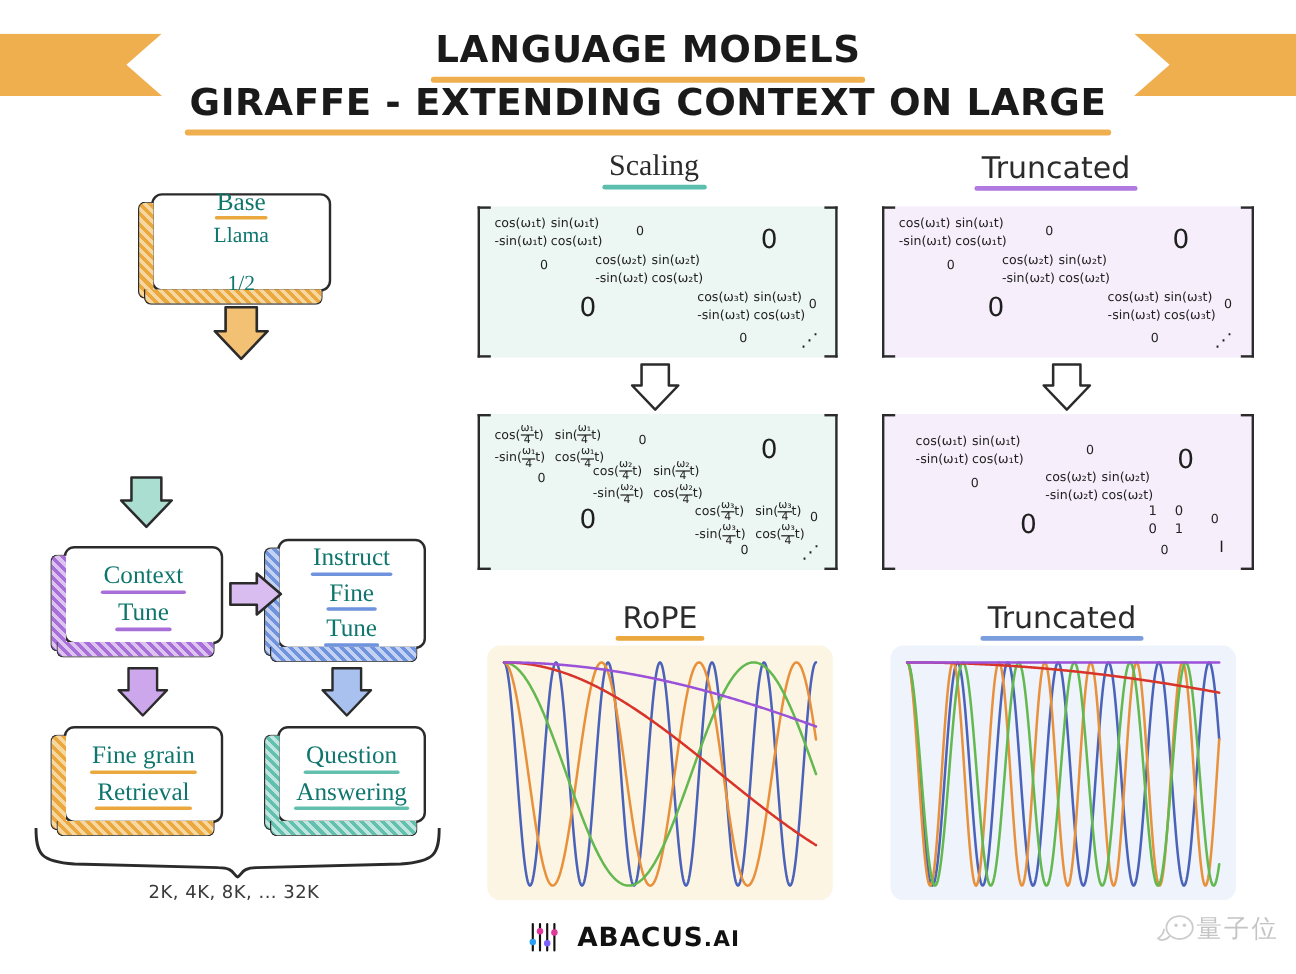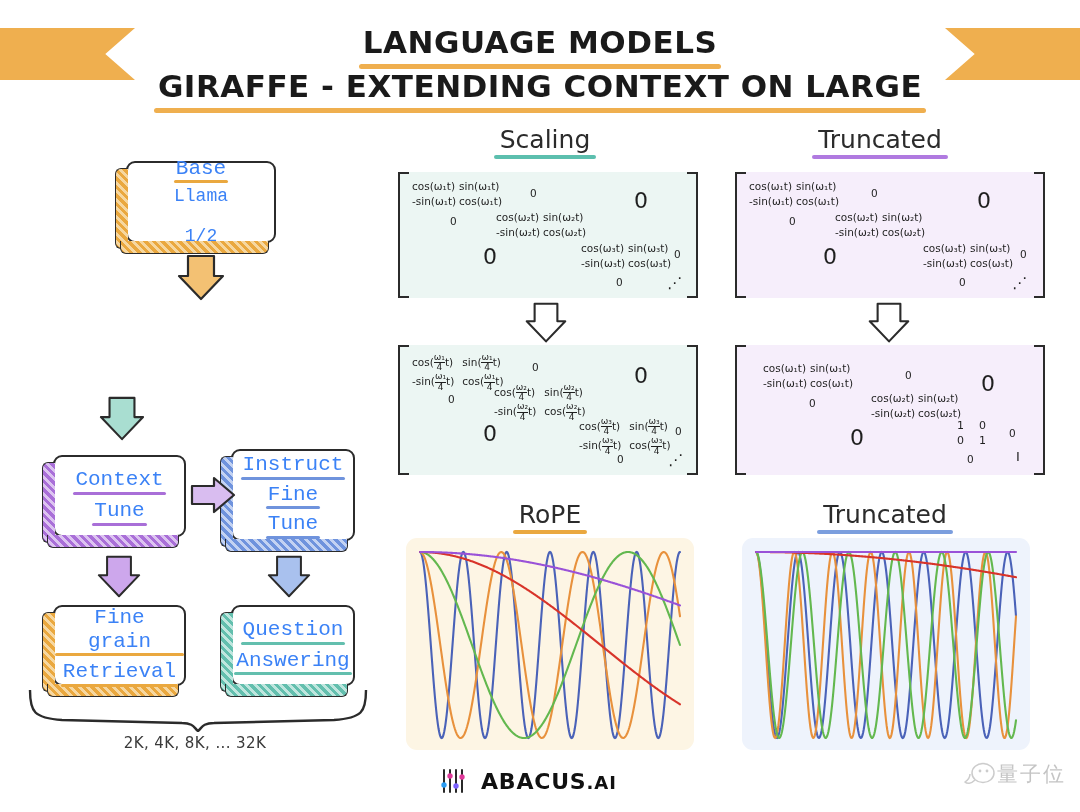--- a/index.html
+++ b/index.html
@@ -44,22 +44,22 @@
   #flow { position:absolute; left:0; top:112px; width:390px; height:700px; }
 
   .node {
     position:absolute;
     background:#ffffff;
     border:2.2px solid #2b2b2b;
     border-radius:9px;
     display:flex; flex-direction:column;
     align-items:center; justify-content:center;
     text-align:center;
-    color:#3b82f6;
-    font-family:Liberation Mono, monospace;
+    color:#0f766e;
+    font-family:Liberation Serif, serif;
     z-index:3;
   }
   
   .node .face-left, .node .face-bottom {
     position:absolute; z-index:-1;
   }
   .node .face-left {
     left:-13px; top:5px; width:13px; bottom:-8px;
     border:1.6px solid #2b2b2b; border-right:none;
     border-radius:6px 0 0 6px;
@@ -252,21 +252,21 @@
 
   <div id="brace" style="left:22px; top:578px; width:352px; height:42px;">
     <svg width="352" height="42" viewBox="0 0 352 42">
       <path d="M8 0 C8 22, 12 28, 40 30 L160 33 C172 33, 172 38, 176 41
                C180 38, 180 33, 192 33 L312 30 C340 28, 344 22, 344 0" fill="none" stroke="#2b2b2b" stroke-width="2.4" stroke-linecap="round"></path>
     </svg>
   </div>
   <div id="brace-label" style="top:622px;">2K, 4K, 8K, ... 32K</div>
 </div>
 
-<div class="section-head hl-teal" style="left:400px; top:125px; width:290px;">
+<div class="section-head hl-teal" style="left:400px; top:125px; width:290px;font-family:Liberation Serif, serif;">
   <span>Scaling</span>
 </div>
 
 <div class="matrix mat-teal" style="left:398px; top:172px; width:300px; height:126px;">
   <div class="bg"></div>
   <div class="brk l">
       <i></i>
     </div>
   <div class="brk r" style="left:auto;right:0;">
       <i></i>

